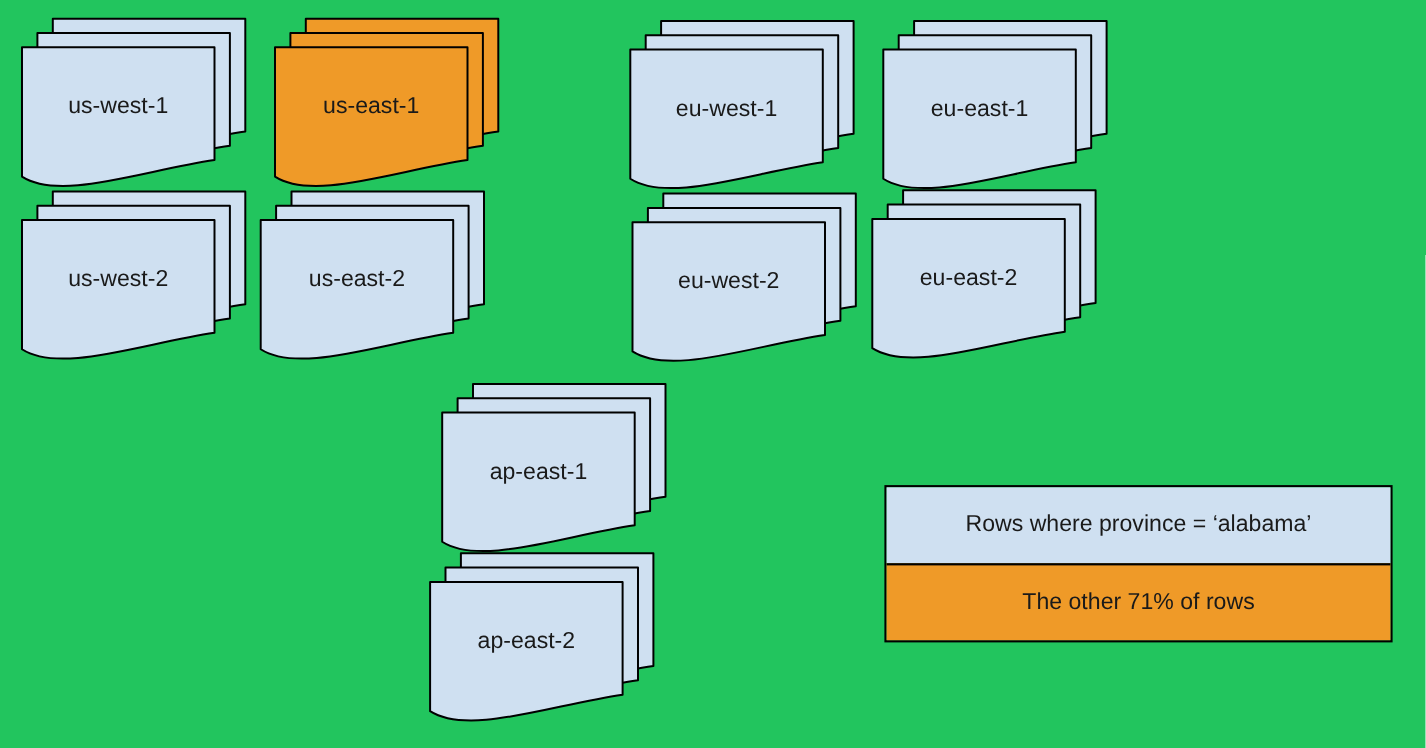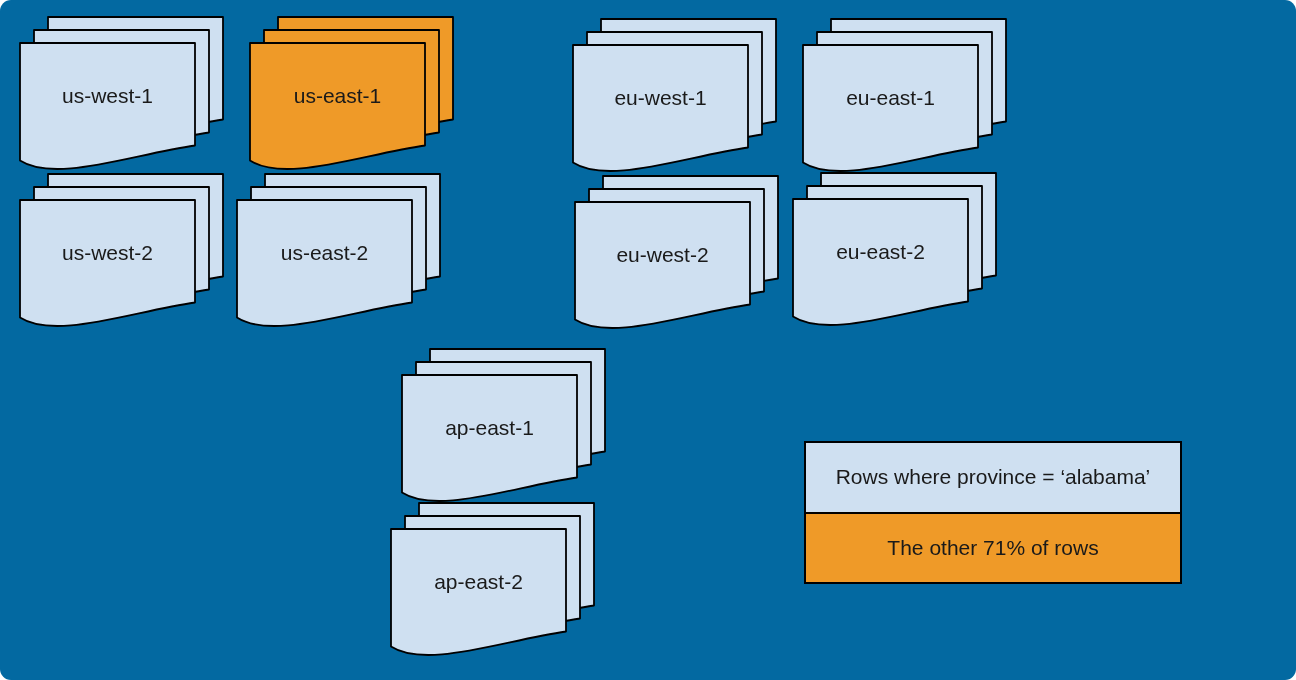--- a/index.html
+++ b/index.html
@@ -5,38 +5,37 @@
   * { margin: 0; padding: 0; box-sizing: border-box; }
   html, body {
     width: 1296px; height: 680px;
     font-family: "Liberation Sans", sans-serif;
     background: #ffffff;
     overflow: hidden;
   }
   .canvas {
     position: relative;
     width: 1296px; height: 680px;
-    background: #0369a1;
-    border-radius: 11px;
+    background: #22c55e;
   }
   #stacks-svg {
     position: absolute;
     left: 0; top: 0;
     width: 1296px; height: 680px;
     display: block;
   }
   #stacks-svg text {
     font-family: "Liberation Sans", sans-serif;
     font-size: 21px;
     fill: #1a1a1a;
   }
   .legend {
     position: absolute;
     left: 804px; top: 441px;
-    width: 378px; height: 143px;
+    width: 462px; height: 143px;
     border: 2px solid #000000;
     display: flex;
     flex-direction: column;
   }
   .legend-row {
     flex: 1;
     display: flex;
     align-items: center;
     justify-content: center;
     font-size: 21px;

